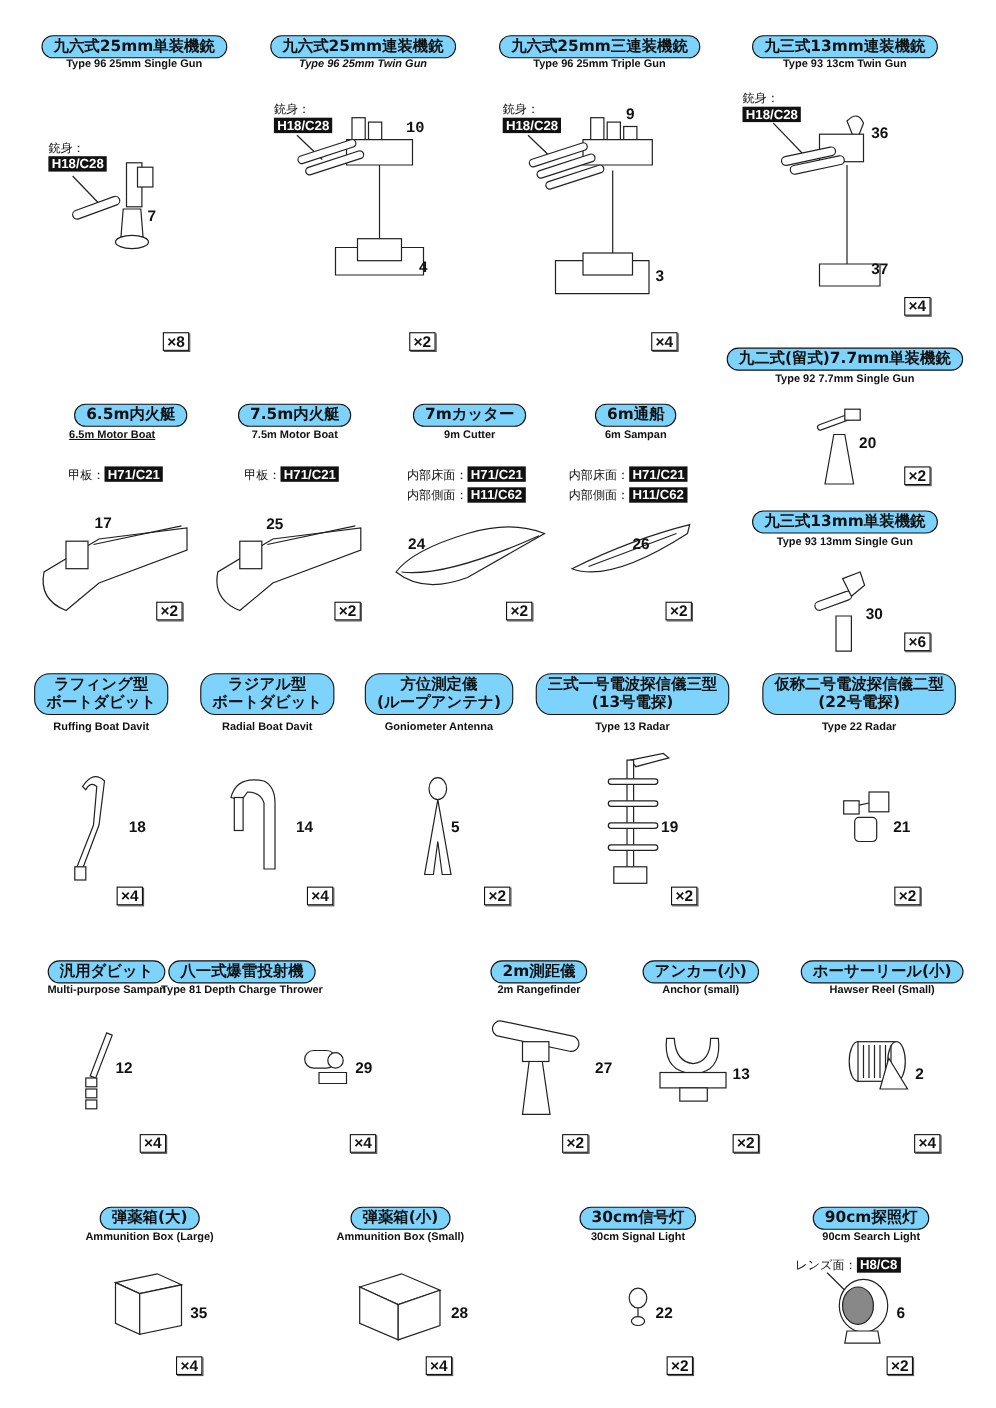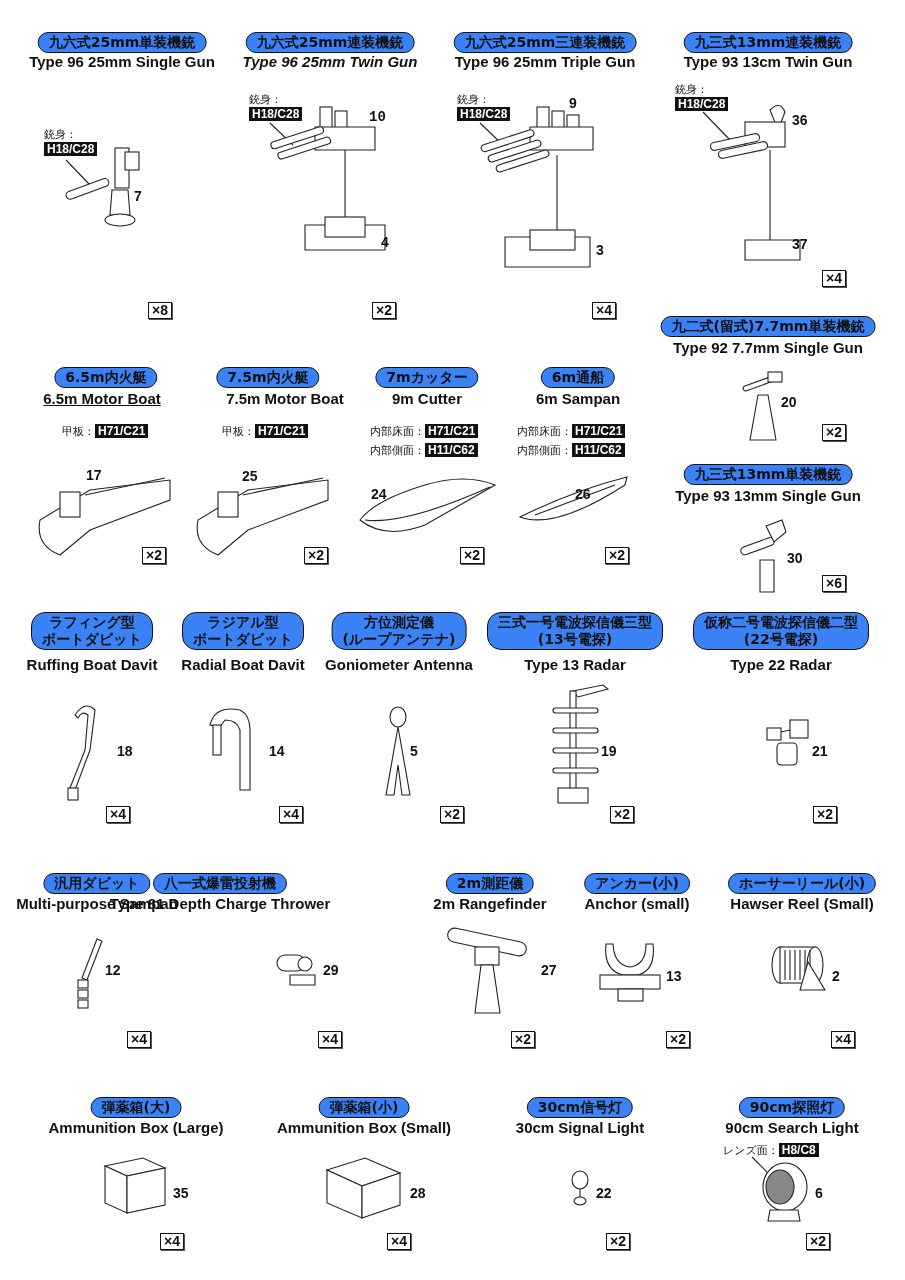--- a/index.html
+++ b/index.html
@@ -1,23 +1,23 @@
 <!DOCTYPE html>
 <html><head>
 <meta charset="utf-8">
 <style>
   html, body { margin:0; padding:0; background:#fff; }
   body { width:905px; height:1280px; position:relative; overflow:hidden;
          font-family:"Liberation Sans", "DejaVu Sans", sans-serif; color:#111; }
   .part { position:absolute; }
   .jp { position:absolute; border:1.6px solid #111; border-radius:14px;
         padding:1px 10px; font-weight:bold; font-size:14px; line-height:17px;
-        text-align:center; white-space:nowrap; background:#3b82f6;
+        text-align:center; white-space:nowrap; background:#7dd3fc;
         font-family:"DejaVu Sans", sans-serif; transform:translateX(-50%); }
-  .en { position:absolute; font-weight:bold; font-size:15px; white-space:nowrap;
+  .en { position:absolute; font-weight:bold; font-size:10px; white-space:nowrap;
         transform:translateX(-50%); }
   .cnt { position:absolute; border:1.6px solid #111; font-weight:bold; font-size:14px;
          padding:0 3px; line-height:15px; background:#fff;
          box-shadow:1px 1px 0 #555; }
   .num { position:absolute; font-weight:bold; font-size:14px; }
   .clabel { position:absolute; font-size:11px; white-space:nowrap;
             font-family:"DejaVu Sans", sans-serif; }
   .code { background:#111; color:#fff; font-weight:bold; font-size:12px;
           padding:0 3px; font-family:"Liberation Sans", sans-serif; }
   svg.ill { position:absolute; overflow:visible; }
@@ -122,35 +122,35 @@
   <svg class="ill" style="left:738px;top:520px;" width="55" height="75">
     <rect x="2" y="22" width="35" height="8" rx="4" transform="rotate(-20 20 26)"></rect>
     <path d="M28 6 L44 0 L48 12 L36 22 Z"></path>
     <path d="M22 40 L36 40 L36 72 L22 72 Z"></path>
   </svg>
   <div class="num" style="left:787px;top:550px;">30</div>
   <div class="cnt" style="left:822px;top:575px;">×6</div>
 </div>
 
 <div class="part">
-  <div class="jp" style="left:106px;top:367px;">6.5m内火艇</div>
+  <div class="jp" style="left:119px;top:367px;">6.5m内火艇</div>
   <div class="en" style="left:102px;top:390px;text-decoration:underline;">6.5m Motor Boat</div>
   <div class="clabel" style="left:62px;top:424px;"><span>甲板：</span><span class="code">H71/C21</span></div>
   <svg class="ill" style="left:30px;top:470px;" width="150" height="90">
     <path d="M10 50 Q5 75 30 85 L60 60 L140 30 L140 10 L60 20 Z"></path>
     <rect x="30" y="22" width="20" height="25"></rect>
     <path class="ln" d="M55 25 L135 8"></path>
   </svg>
   <div class="num" style="left:86px;top:467px;">17</div>
   <div class="cnt" style="left:142px;top:547px;">×2</div>
 </div>
 
 <div class="part">
   <div class="jp" style="left:268px;top:367px;">7.5m内火艇</div>
-  <div class="en" style="left:268px;top:390px;margin-left:17px;">7.5m Motor Boat</div>
+  <div class="en" style="left:268px;top:390px;">7.5m Motor Boat</div>
   <div class="clabel" style="left:222px;top:424px;"><span>甲板：</span><span class="code">H71/C21</span></div>
   <svg class="ill" style="left:188px;top:470px;" width="150" height="90">
     <path d="M10 50 Q5 75 30 85 L60 60 L140 30 L140 10 L60 20 Z"></path>
     <rect x="30" y="22" width="20" height="25"></rect>
     <path class="ln" d="M55 25 L135 8"></path>
   </svg>
   <div class="num" style="left:242px;top:468px;">25</div>
   <div class="cnt" style="left:304px;top:547px;">×2</div>
 </div>
 

